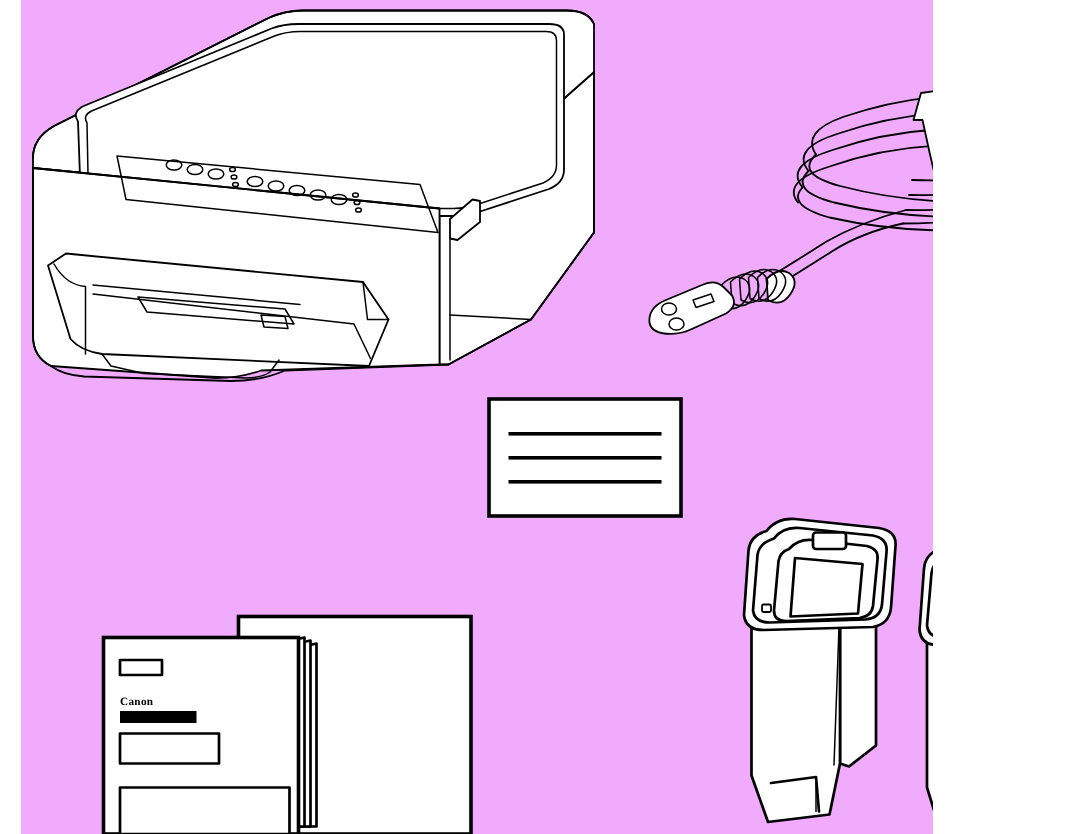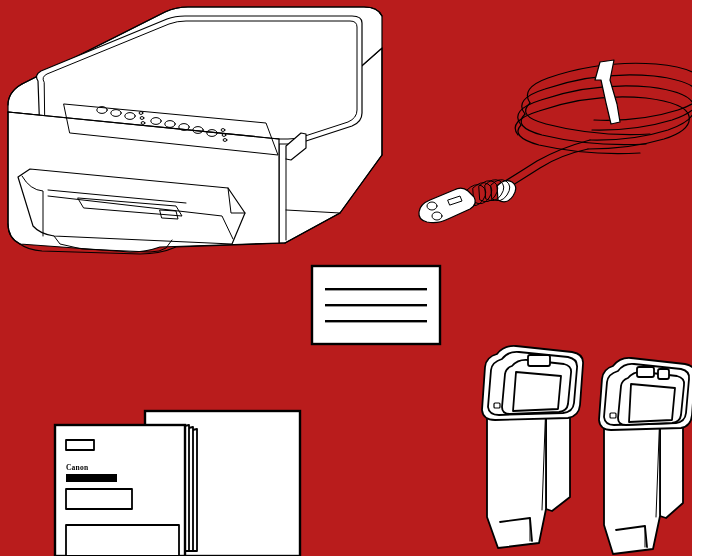--- a/index.html
+++ b/index.html
@@ -6,24 +6,25 @@
   html, body {
     margin: 0;
     padding: 0;
     background: #ffffff;
   }
   body {
     font-family: "Liberation Sans", sans-serif;
   }
   #scene {
     position: relative;
-    width: 692px;
+    width: 608px;
     height: 556px;
-    background: #b91c1c;
+    background: #f0abfc;
     overflow: hidden;
+    margin-left: 14px;
   }
   #scene svg {
     position: absolute;
     top: 0;
     left: 0;
     display: block;
   }
   .ln {
     fill: none;
     stroke: #000000;

